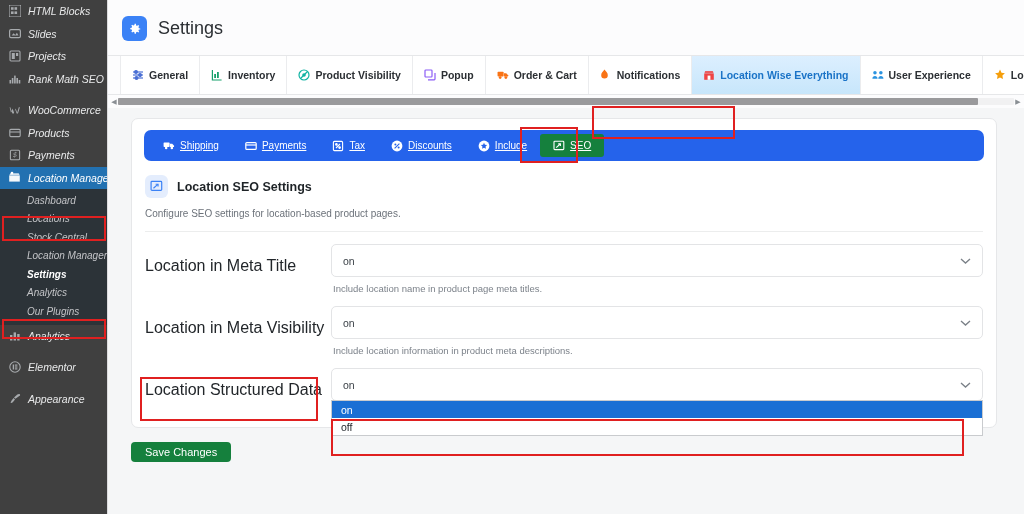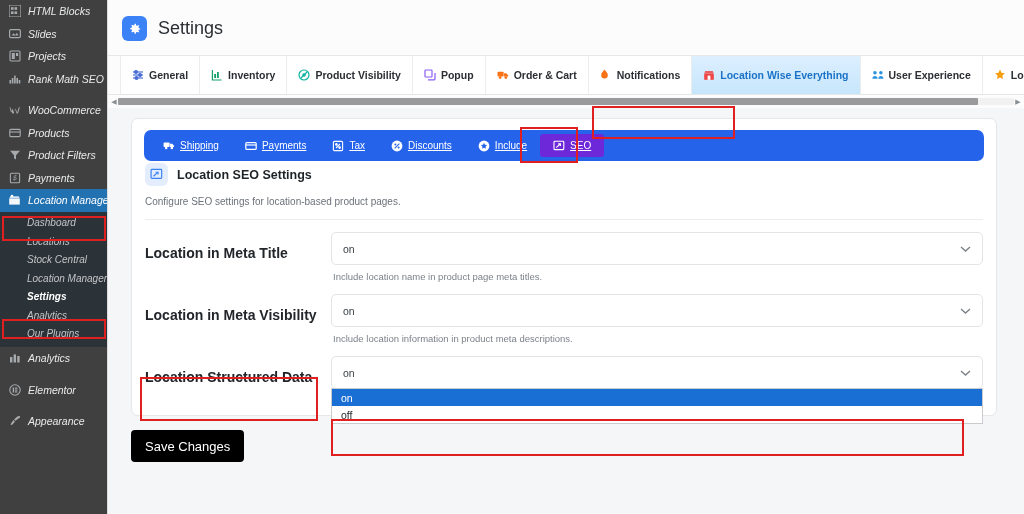--- a/index.html
+++ b/index.html
@@ -154,25 +154,25 @@
   .subtab {
     display: flex; align-items: center; gap: 5px;
     padding: 0 13px;
     height: 23px;
     font-size: 10px;
     color: #fff;
     white-space: nowrap;
   }
   .subtab .st-label { text-decoration: underline; }
   .subtab .st-ico { display: flex; align-items: center; width: 12px; height: 12px; }
-  .subtab.active { background: #6d28d9; border-radius: 3px; }
+  .subtab.active { background: #15803d; border-radius: 3px; }
 
   .sec-head {
     display: flex; align-items: center; gap: 9px;
-    padding: 2px 0 0 13px;
+    padding: 14px 0 0 13px;
   }
   .sec-badge {
     width: 23px; height: 23px; border-radius: 6px;
     background: #e4edfd;
     display: flex; align-items: center; justify-content: center;
     color: #3b82f6;
   }
   .sec-title { font-size: 12.5px; font-weight: bold; color: #1e2327; }
   .sec-desc {
     font-size: 10px; color: #6c727a;
@@ -180,22 +180,22 @@
   }
   .divider { height: 1px; background: #eceded; margin: 12px 13px 0 13px; }
 
   .field-row {
     display: flex;
     padding: 12px 13px 0 13px;
     position: relative;
   }
   .field-label {
     flex: 0 0 186px;
-    font-size: 14px;
-    font-weight: bold;
+    font-size: 16px;
+    font-weight: normal;
     color: #22262a;
     padding-top: 13px;
   }
   .field-ctrl { flex: 1 1 auto; position: relative; }
   .select-box {
     height: 33px;
     border: 1px solid #e3e4e6;
     border-radius: 5px;
     background: #fff;
     display: flex; align-items: center;
@@ -230,24 +230,24 @@
     height: 17px;
     display: flex; align-items: center;
     padding-left: 9px;
     color: #1f2429;
   }
   .option.selected { background: #1a6fd4; color: #fff; }
 
   .save-wrap { padding: 14px 0 0 23px; }
   .save-btn {
     display: inline-flex; align-items: center; justify-content: center;
-    background: #000000;
+    background: #15803d;
     color: #fff;
-    font-size: 13px;
-    height: 32px;
+    font-size: 11px;
+    height: 20px;
     padding: 0 14px;
     border-radius: 4px;
     border: none;
   }
 </style>
 </head>
 <body>
 
 <div class="app">
 
@@ -315,28 +315,20 @@
     <div class="menu-item">
       <span class="mi-ico">
         <svg width="12" height="12" viewBox="0 0 12 12" fill="none" stroke="currentColor" stroke-width="1.1">
             <rect x="0.8" y="2.4" width="10.4" height="7.2" rx="1"></rect>
             <line x1="0.8" y1="5" x2="11.2" y2="5"></line>
           </svg>
       </span>
       <span>Products</span>
     </div>
 
-    <div class="menu-item">
-      <span class="mi-ico">
-        <svg width="12" height="12" viewBox="0 0 12 12" fill="currentColor">
-            <path d="M1 1.8h10L7 6.2v4.2L5 9.2V6.2z"></path>
-          </svg>
-      </span>
-      <span>Product Filters</span>
-    </div>
 
     <div class="menu-item">
       <span class="mi-ico">
         <svg width="12" height="12" viewBox="0 0 12 12" fill="none" stroke="currentColor" stroke-width="1.1">
             <rect x="1.4" y="1.2" width="9.2" height="9.6" rx="1"></rect>
             <text x="6" y="8.4" font-size="7" text-anchor="middle" fill="currentColor" stroke="none" font-family="DejaVu Sans">$</text>
           </svg>
       </span>
       <span>Payments</span>
     </div>

